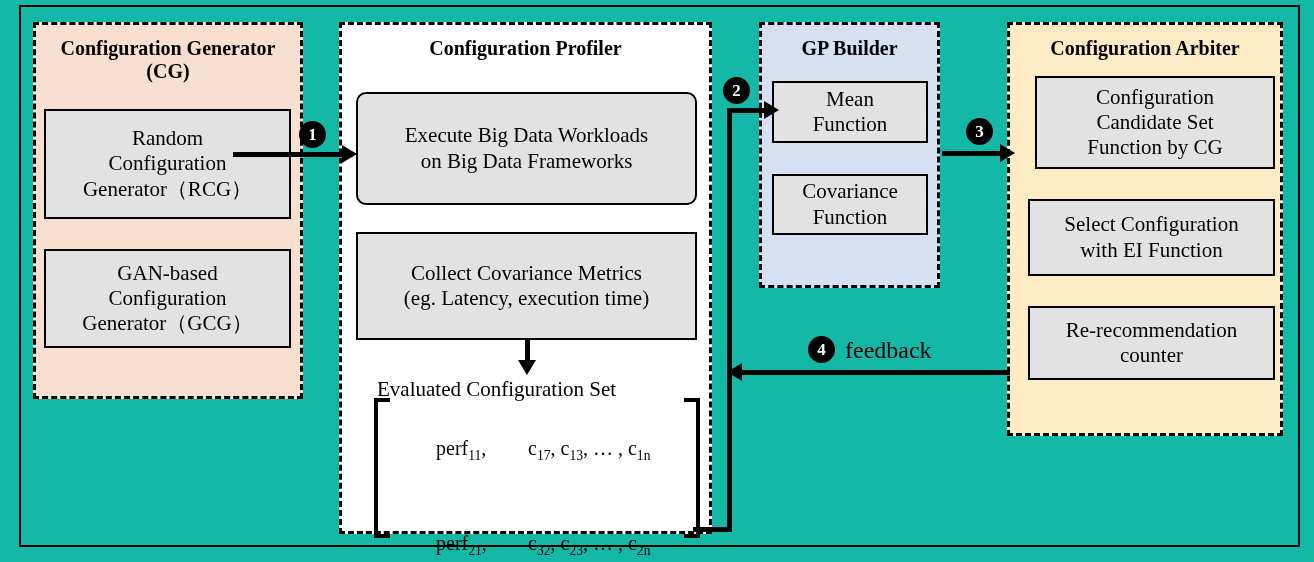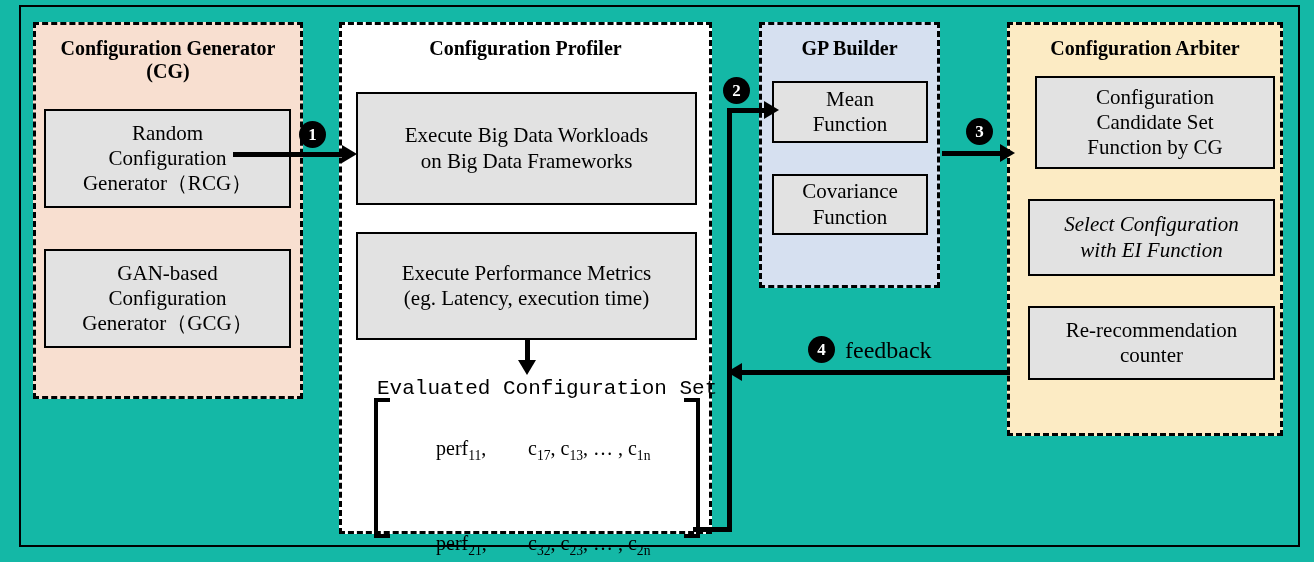--- a/index.html
+++ b/index.html
@@ -153,21 +153,21 @@
 
   <div class="outer-frame"></div>
 
   <div class="panel" style="left:33px; top:22px; width:270px; height:377px; background:#F8DFD0;">
     <div class="panel-title" style="top:12px;">
       <div>Configuration Generator</div>
       <div>(CG)</div>
     </div>
   </div>
 
-  <div class="box" style="left:44px; top:109px; width:247px; height:99px;">
+  <div class="box" style="left:44px; top:109px; width:247px; height:110px;">
     <span>
       <span>Random</span>
       <span>Configuration</span>
       <span>Generator（RCG）</span>
     </span>
   </div>
 
   <div class="box" style="left:44px; top:249px; width:247px; height:99px;">
     <span>
       <span>GAN-based</span>
@@ -175,38 +175,38 @@
       <span style="font-weight:normal;">Generator（GCG）</span>
     </span>
   </div>
 
   <div class="panel" style="left:339px; top:22px; width:373px; height:512px; background:#FFFFFF;">
     <div class="panel-title" style="top:12px;">
       <div>Configuration Profiler</div>
     </div>
   </div>
 
-  <div class="box" style="left:356px; top:92px; width:341px; height:113px;">
+  <div class="box" style="left:356px; top:92px; width:341px; height:113px;border-radius:10px;">
     <span>
       <span>Execute Big Data Workloads</span>
       <span>on Big Data Frameworks</span>
     </span>
   </div>
 
   <div class="box" style="left:356px; top:232px; width:341px; height:108px;">
     <span>
-      <span>Execute Performance Metrics</span>
+      <span>Collect Covariance Metrics</span>
       <span>(eg. Latency, execution time)</span>
     </span>
   </div>
 
   <div class="vline" style="left:525px; top:340px; height:23px;"></div>
   <div class="arrowhead-down" style="left:518px; top:360px;"></div>
 
-  <div class="plain-label" style="left:377px; top:377px;font-family:Liberation Mono, monospace;">Evaluated Configuration Set</div>
+  <div class="plain-label" style="left:377px; top:377px;">Evaluated Configuration Set</div>
 
   <div class="matrix">
     <div class="bracket left"></div>
     <div class="bracket right"></div>
     <div class="matrix-rows">
       <div class="mrow">
         <span class="cell" style="width:92px">perf<sub>11</sub>,</span><span class="cell">c<sub>17</sub>, c<sub>13</sub>, … , c<sub>1n</sub></span>
       </div>
       <div class="mrow">
         <span class="cell" style="width:92px">perf<sub>21</sub>,</span><span class="cell">c<sub>32</sub>, c<sub>23</sub>, … , c<sub>2n</sub></span>
@@ -242,21 +242,21 @@
   </div>
 
   <div class="box" style="left:1035px; top:76px; width:240px; height:93px;">
     <span>
       <span>Configuration</span>
       <span>Candidate Set</span>
       <span>Function by CG</span>
     </span>
   </div>
 
-  <div class="box" style="left:1028px; top:199px; width:247px; height:77px;font-style:italic;">
+  <div class="box" style="left:1028px; top:199px; width:247px; height:77px;">
     <span>
       <span>Select Configuration</span>
       <span>with EI Function</span>
     </span>
   </div>
 
   <div class="box" style="left:1028px; top:306px; width:247px; height:74px;">
     <span>
       <span>Re-recommendation</span>
       <span>counter</span>

